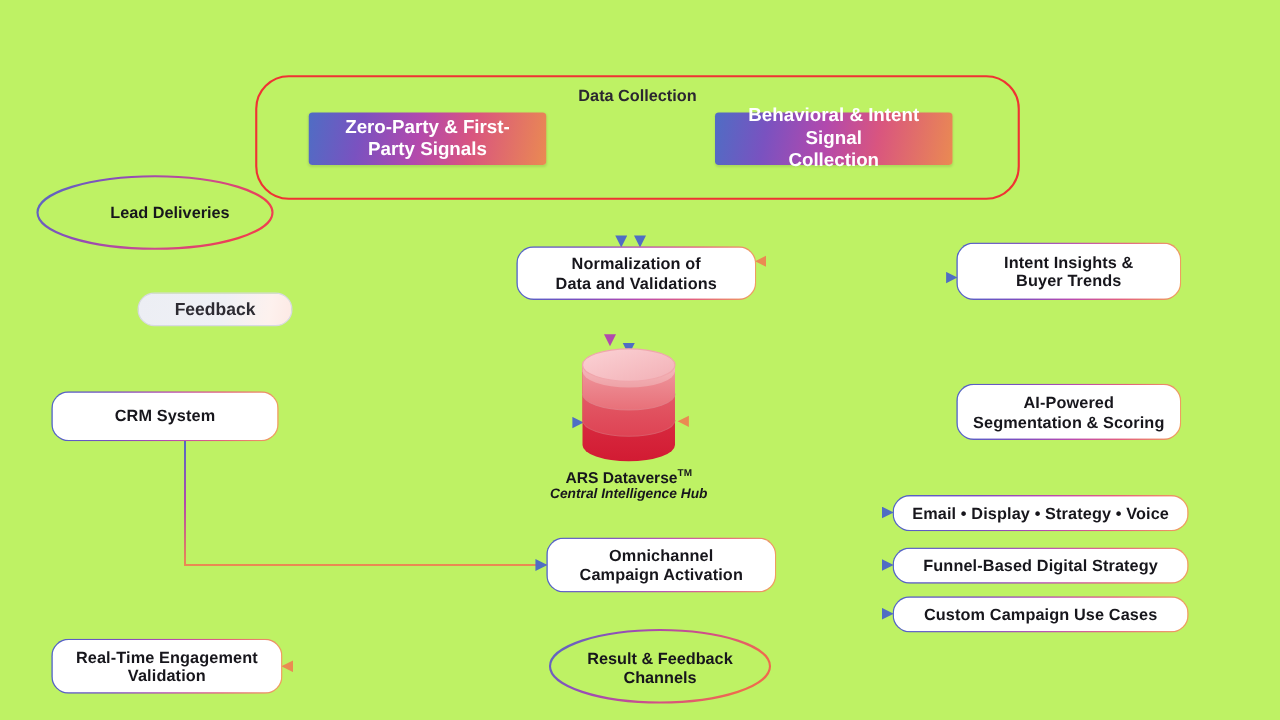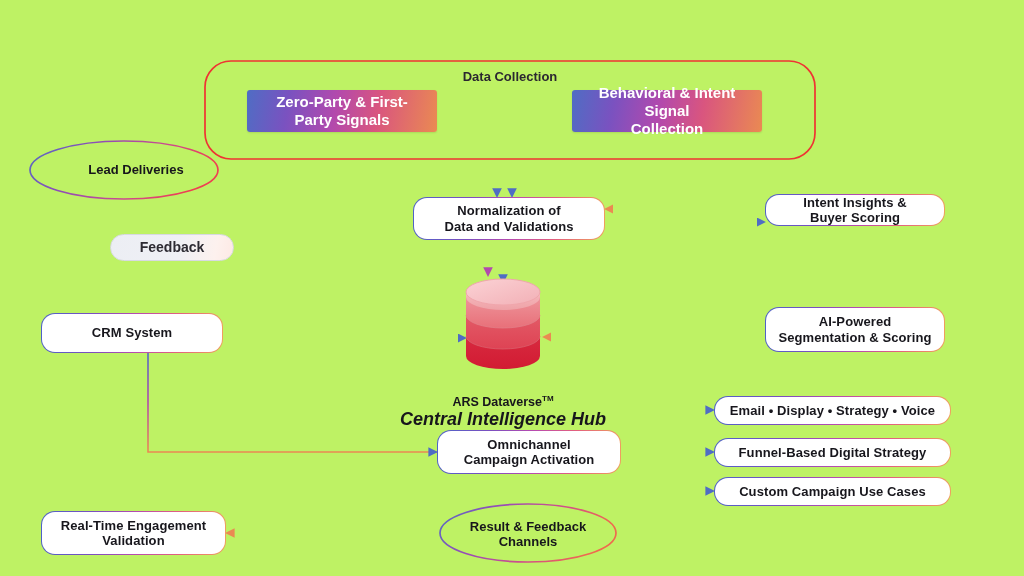--- a/index.html
+++ b/index.html
@@ -71,23 +71,23 @@
   .container-title {
     position: absolute; z-index: 3;
     font-weight: 700; font-size: 13px; color: #2b2730;
     text-align: center;
   }
 
   .db-caption {
     position: absolute; z-index: 3;
     text-align: center; width: 260px; color: #17161c;
   }
-  .db-caption .l1 { font-weight: 700; font-size: 12.5px; display:block;margin-top:20px; }
+  .db-caption .l1 { font-weight: 700; font-size: 12.5px; display:block; }
   .db-caption .l1 sup { font-size: 8px; vertical-align: super; }
-  .db-caption .l2 { font-style: italic; font-weight: 700; font-size: 18px; display:block; }
+  .db-caption .l2 { font-style: italic; font-weight: 700; font-size: 11px; display:block; }
 </style>
 </head>
 <body>
 
 <div id="stage">
 
   <svg class="layer wires" viewBox="0 0 1024 576">
     <defs>
       <linearGradient id="gHoriz" x1="0" y1="0" x2="1" y2="0">
         <stop offset="0%" stop-color="#ea8a52"></stop>
@@ -228,24 +228,24 @@
     </span>
   </div>
 
   <div class="node gbox" style="left:413px; top:197px; width:192px; height:43px;">
     <span>
       <span>Normalization of</span><br>
       <span>Data and Validations</span>
     </span>
   </div>
 
-  <div class="node gbox" style="left:765px; top:194px; width:180px; height:32px;">
+  <div class="node gbox" style="left:765px; top:194px; width:180px; height:46px;">
     <span>
       <span>Intent Insights &amp;</span><br>
-      <span>Buyer Scoring</span>
+      <span>Buyer Trends</span>
     </span>
   </div>
 
   <div class="node gbox" style="left:765px; top:307px; width:180px; height:45px;">
     <span>
       <span>AI-Powered</span><br>
       <span>Segmentation &amp; Scoring</span>
     </span>
   </div>
 

